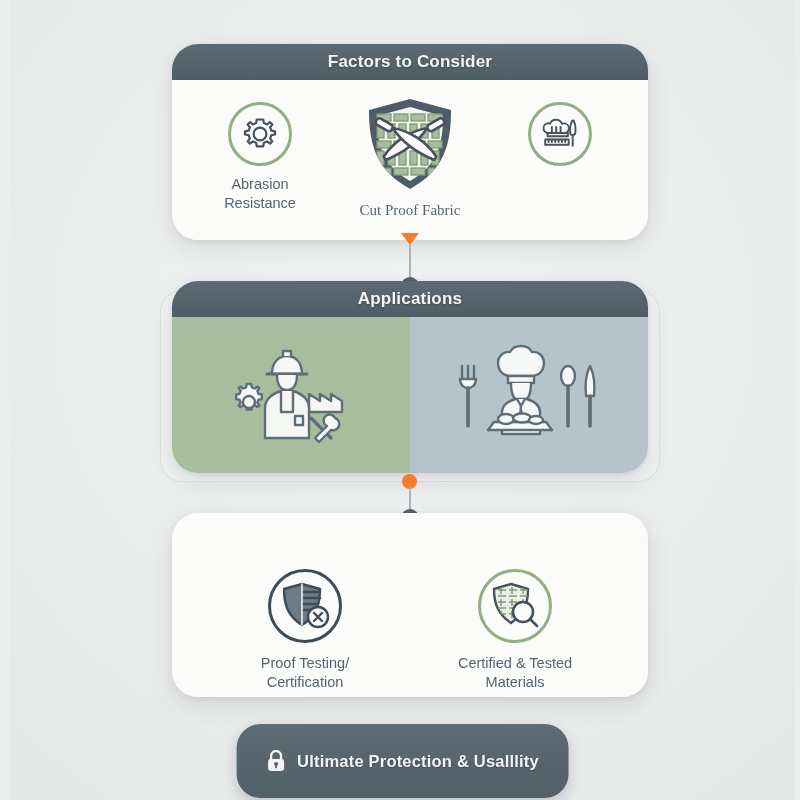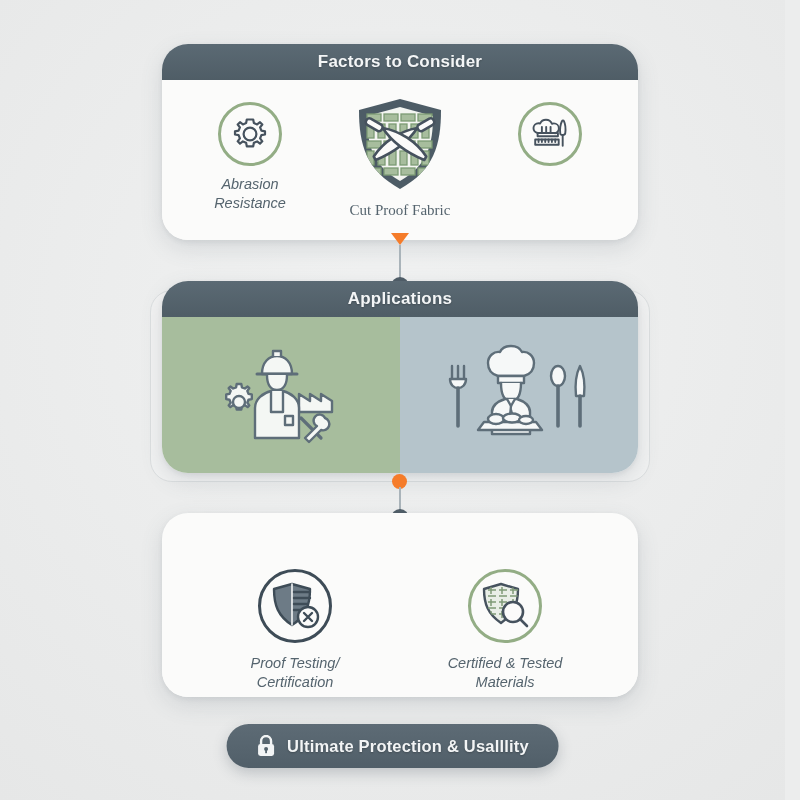--- a/index.html
+++ b/index.html
@@ -11,20 +11,21 @@
     font-family: "Liberation Sans", sans-serif;
     overflow: hidden;
   }
 
   .stage {
     position: relative;
     width: 785px;
     height: 800px;
     background:
       radial-gradient(circle at 50% 40%, #f1f2f2 0%, #ebecec 55%, #e6e7e7 100%);
+    margin-left: 10px;
   }
 
   
   .card {
     position: absolute;
     border-radius: 26px;
     background: #fbfbfa;
     box-shadow: 0 8px 22px rgba(90,100,110,0.16),
                 0 2px 5px rgba(90,100,110,0.10);
     overflow: visible;
@@ -56,21 +57,20 @@
     overflow: hidden;
   }
 
   
   .items {
     position: absolute;
     inset: 0;
     display: flex;
     align-items: flex-start;
     justify-content: center;
-    font-style: italic;
   }
   .item {
     width: 150px;
     display: flex;
     flex-direction: column;
     align-items: center;
   }
   .ring {
     width: 64px; height: 64px;
     border-radius: 50%;
@@ -150,21 +150,21 @@
   }
 
   
   .pill {
     position: absolute;
     left: 50%;
     transform: translateX(-50%);
     display: flex;
     align-items: center;
     gap: 12px;
-    padding: 11px 30px;
+    padding: 26px 30px;
     border-radius: 24px;
     background: linear-gradient(180deg, #5d6b75 0%, #515f69 100%);
     box-shadow: 0 5px 14px rgba(80,90,100,0.28);
   }
   .pill-text {
     color: #f2f4f5;
     font-size: 16.5px;
     font-weight: bold;
     letter-spacing: .2px;
     text-shadow: 0 1px 2px rgba(0,0,0,0.25);

